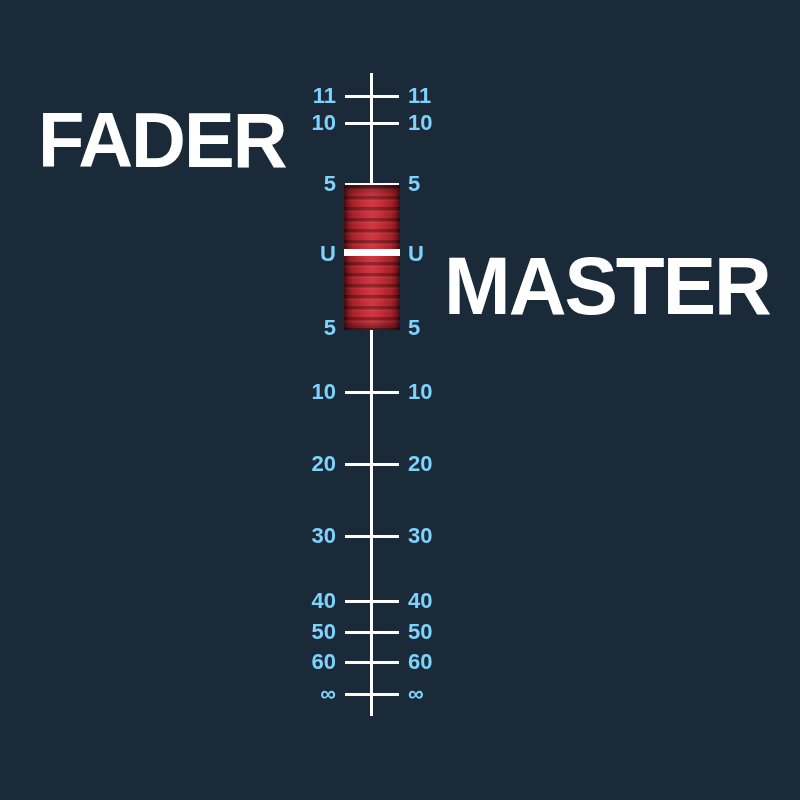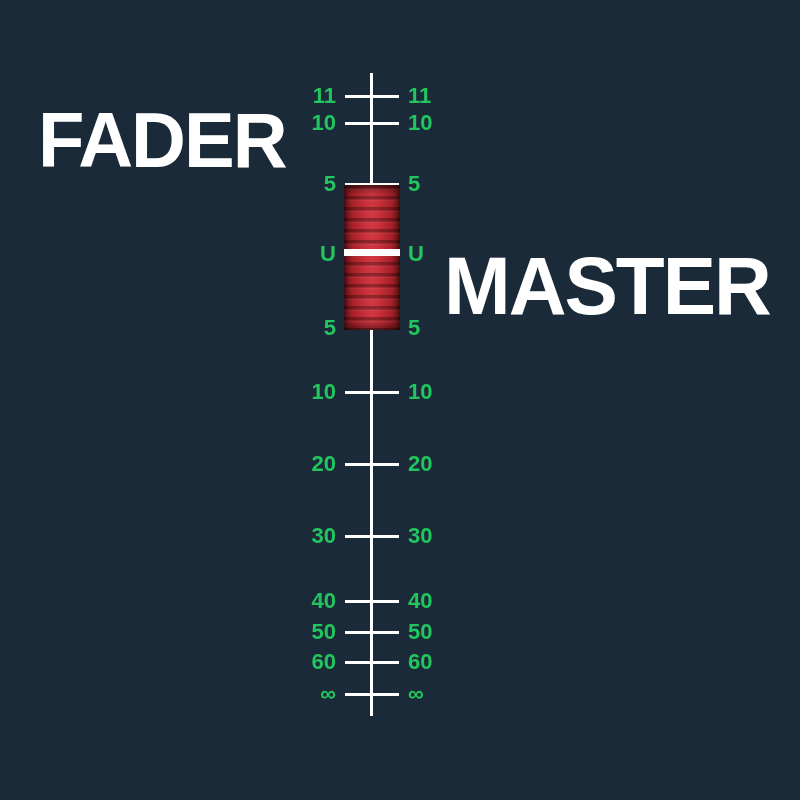--- a/index.html
+++ b/index.html
@@ -54,21 +54,21 @@
     top: -1px;
     width: 54px;
     height: 3px;
     background: #ffffff;
   }
   .lab {
     position: absolute;
     top: -13px;
     height: 26px;
     line-height: 26px;
-    color: #22c55e;
+    color: #7dd3fc;
     font-size: 22px;
     font-weight: bold;
   }
   .lab.left {
     right: 464px;
     text-align: right;
   }
   .lab.right {
     left: 408px;
     text-align: left;

